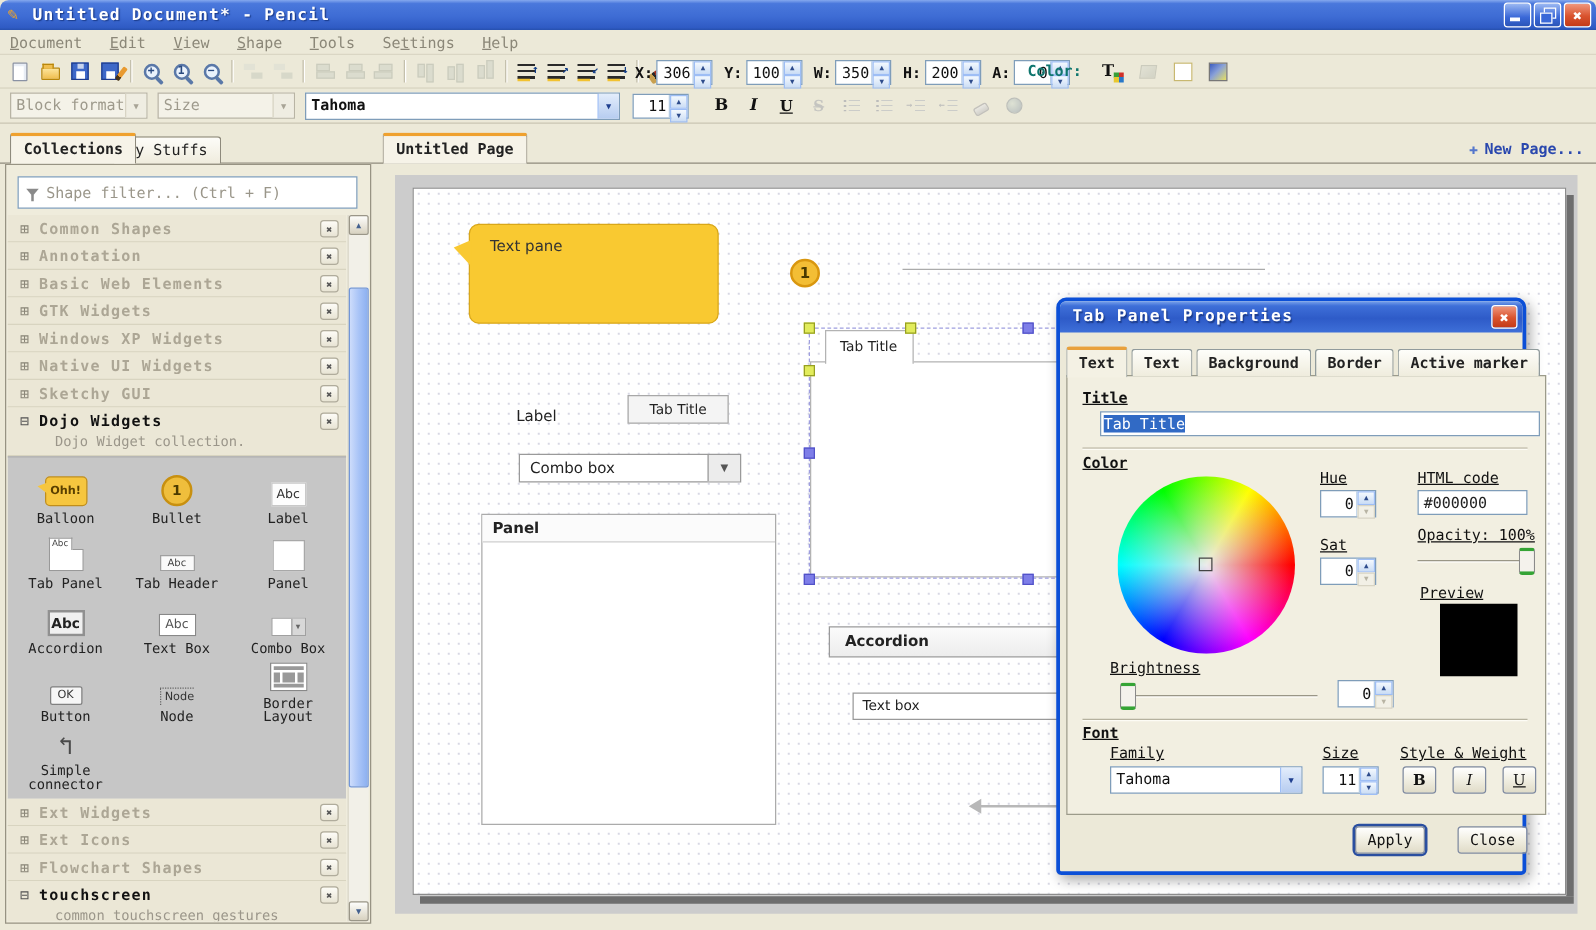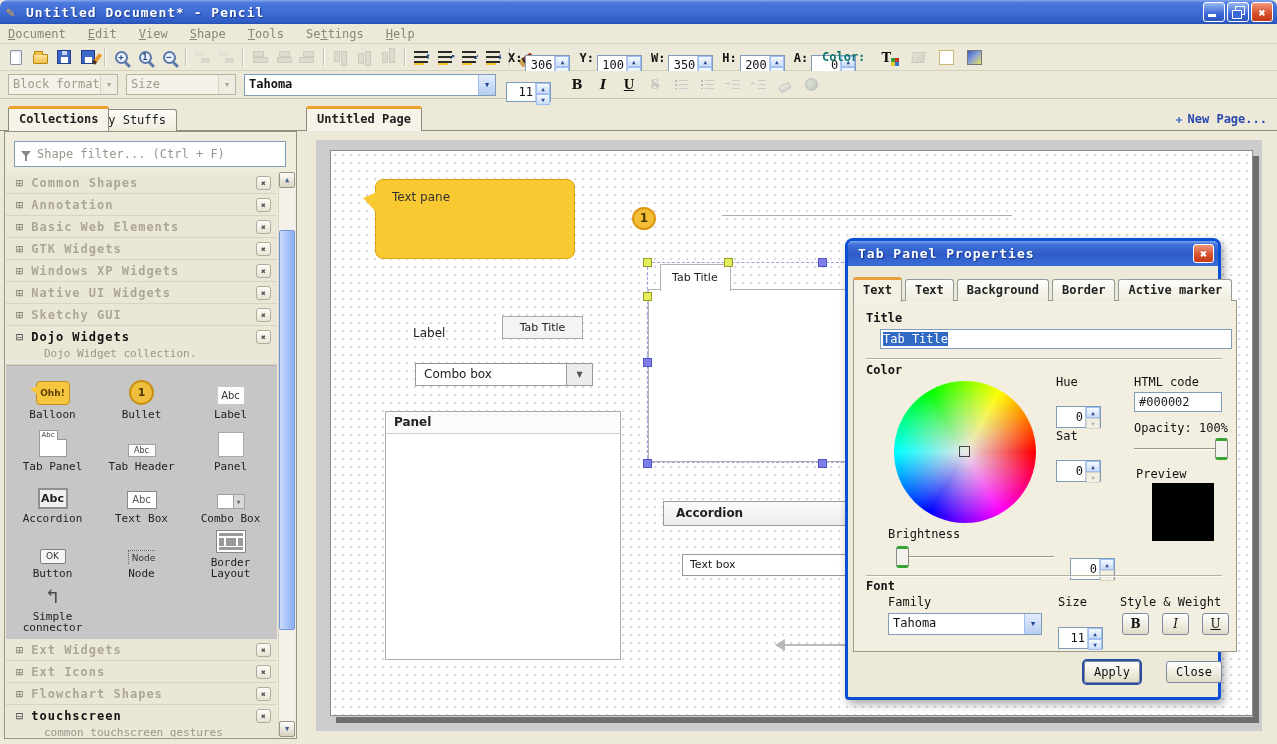--- a/index.html
+++ b/index.html
@@ -38,21 +38,21 @@
   .tbtn{width:24px;height:22px;display:flex;align-items:center;justify-content:center;border-radius:2px;}
   .tbtn.dis{opacity:.5;filter:grayscale(55%);}
   .tb-sep{width:1px;height:18px;background:#C4C0AC;margin:0 4px;box-shadow:1px 0 0 #fff;}
   #tb-fields{position:absolute;left:508px;top:0;height:27px;display:flex;align-items:center;gap:9px;}
   .tb-field{display:flex;align-items:center;gap:3px;}
   .tb-field-label{font-weight:bold;color:#111;}
   .tb-color-label{position:absolute;left:822px;top:6px;font-weight:bold;color:#0f766e;}
   #tb-colors{position:absolute;left:878px;top:0;height:27px;display:flex;align-items:center;gap:4px;}
 
   
-  .spin{display:inline-flex;border:1px solid #7F9DB9;background:#fff;height:20px;margin-top:14px;}
+  .spin{display:inline-flex;border:1px solid #7F9DB9;background:#fff;height:20px;}
   .spin-val{width:28px;text-align:right;padding:2px 2px 0 0;font-size:12px;color:#111;}
   .spin-btns{display:flex;flex-direction:column;width:15px;border-left:1px solid #B5CCE4;}
   .spin-up,.spin-down{flex:1;font-size:6px;line-height:9px;text-align:center;color:#2E4C8C;
      background:linear-gradient(180deg,#F4F9FE,#CBDDF5);border:1px solid #9EBEF5;cursor:default;}
   .spin-down.dis{color:#B8B4A4;background:#F2F0E6;border-color:#D8D4C4;}
 
   
   .combo{display:inline-flex;border:1px solid #7F9DB9;background:#fff;height:21px;align-items:stretch;}
   .combo .cval{flex:1;padding:2px 4px 0;white-space:nowrap;overflow:hidden;color:#111;}
   .combo .carr{width:17px;background:linear-gradient(180deg,#E3EDFC,#B6CCF0);border-left:1px solid #9EBEF5;
@@ -235,21 +235,21 @@
   #dlg-title{color:#fff;font-weight:bold;font-size:13px;text-shadow:1px 1px 1px #1A3A88;letter-spacing:1px;}
   #dlg-close{margin-left:auto;width:21px;height:19px;border:1px solid #fff;border-radius:3px;position:relative;
      background:linear-gradient(180deg,#F0987E,#D9532E 55%,#C33A18);}
   #dlg-close::after{content:'✖';position:absolute;left:0;right:0;top:0;text-align:center;color:#fff;font-size:12px;line-height:18px;}
   #dlg-body{position:relative;height:431px;}
   #dlg-tabs{position:absolute;left:5px;top:10px;height:25px;display:flex;align-items:flex-end;gap:3px;z-index:2;}
   .dtab{border:1px solid #919B9C;border-bottom:none;border-radius:3px 3px 0 0;height:22px;
      background:linear-gradient(#FEFEFA,#EFECDD);padding:3px 9px 0;white-space:nowrap;font-weight:bold;}
   .dtab.active{height:25px;background:#F4F1E4;border-top:3px solid #E9A13C;padding-top:3px;margin-bottom:-1px;}
   #dlg-content{position:absolute;left:5px;top:34px;width:384px;height:352px;border:1px solid #9C9B8A;background:#F2EFE1;}
-  .dlabel{position:absolute;color:#111;}
+  .dlabel{position:absolute;color:#111;text-decoration:underline;}
   .dlabel.bold{font-weight:bold;}
   #dlg-title-input{position:absolute;left:26px;top:28px;width:352px;height:20px;background:#fff;border:1px solid #7F9DB9;
      padding:2px 2px 0;}
   #dlg-title-input .sel{background:#316AC5;color:#fff;}
   .dhr{position:absolute;left:12px;width:356px;height:2px;border-top:1px solid #B5B19E;border-bottom:1px solid #FDFCF5;}
   #wheel{position:absolute;left:40px;top:80px;width:142px;height:142px;border-radius:50%;
      background:radial-gradient(circle,rgba(235,235,235,1) 0%,rgba(228,228,228,.75) 18%,rgba(255,255,255,0) 68%),
      conic-gradient(#80ff00,#ffff00,#ff8000,#ff0000,#ff0080,#ff00ff,#8000ff,#0000ff,#0080ff,#00ffff,#00ff80,#00ff00,#80ff00);}
   #wheel-sel{position:absolute;left:65px;top:65px;width:11px;height:11px;border:1px solid #444;background:transparent;}
   #dlg-html-input{position:absolute;left:280px;top:91px;width:88px;height:20px;background:#fff;border:1px solid #7F9DB9;padding:2px 0 0 4px;}
@@ -748,21 +748,21 @@
             </span></span>
         <span class="dlabel" style="left:202px;top:128px;">Sat</span>
         <span class="dspin" style="left:202px;top:145px;" id="slot-sat"><span class="spin">
               <span class="spin-val">0</span>
               <span class="spin-btns">
                 <span class="spin-up">▲</span>
                 <span class="spin-down dis">▼</span>
               </span>
             </span></span>
         <span class="dlabel" style="left:280px;top:74px;">HTML code</span>
-        <div id="dlg-html-input">#000002</div>
+        <div id="dlg-html-input">#000000</div>
         <span class="dlabel" style="left:280px;top:120px;">Opacity: 100%</span>
         <div class="slider" id="op-slider">
           <span class="track"></span>
           <span class="thumb"></span>
         </div>
         <span class="dlabel" style="left:282px;top:166px;">Preview</span>
         <div id="preview-box"></div>
         <span class="dlabel" style="left:34px;top:226px;">Brightness</span>
         <div class="slider" id="br-slider">
           <span class="track"></span>

